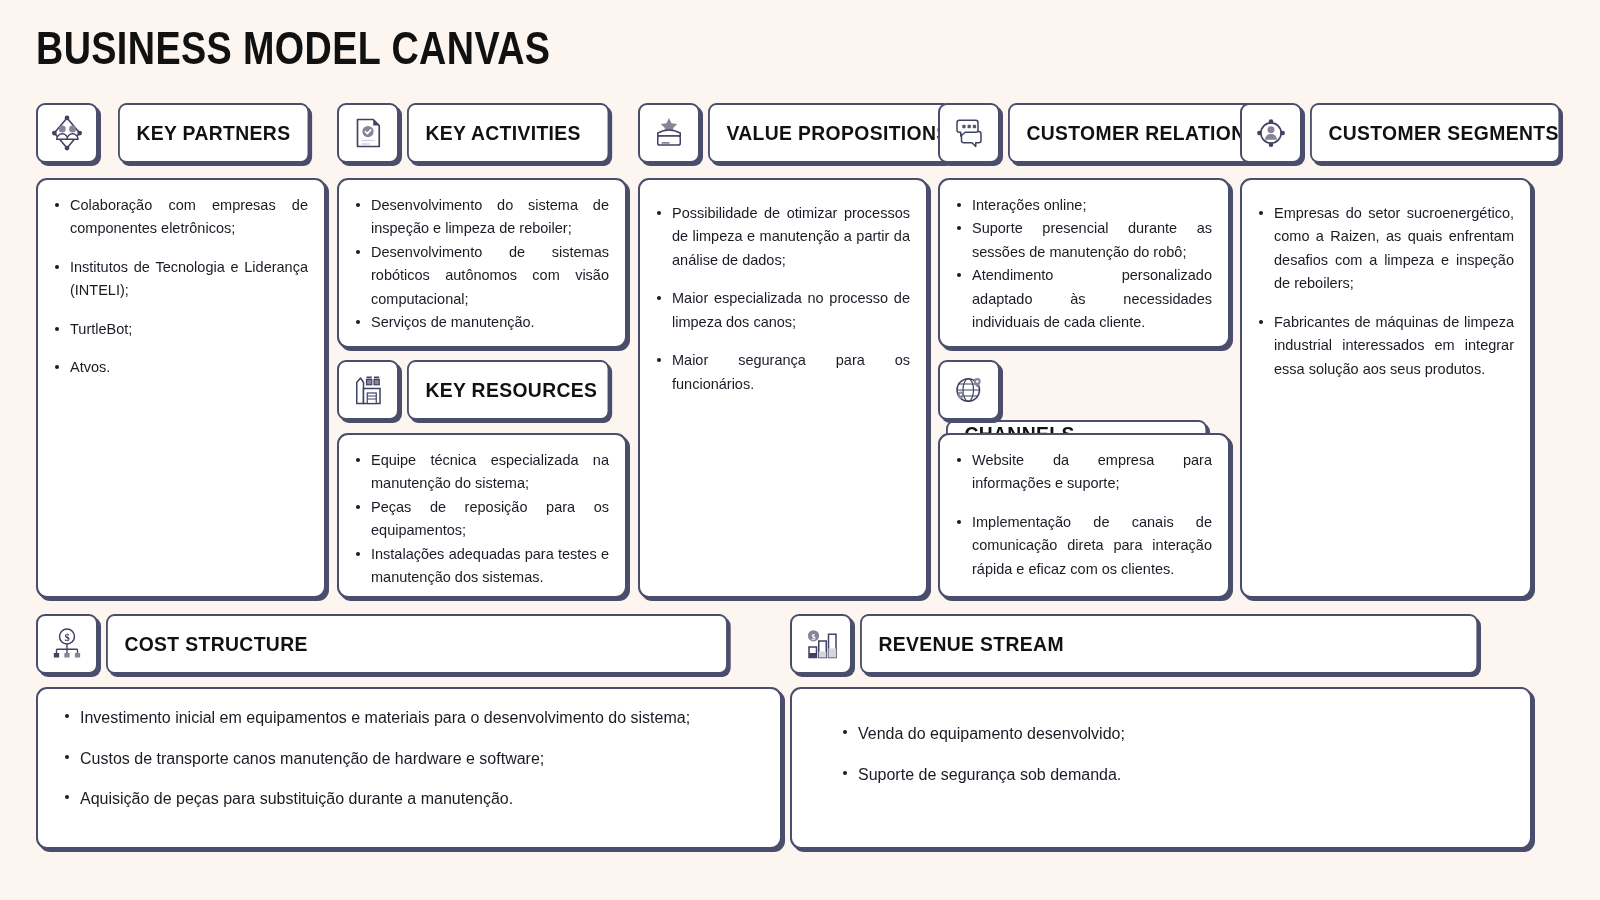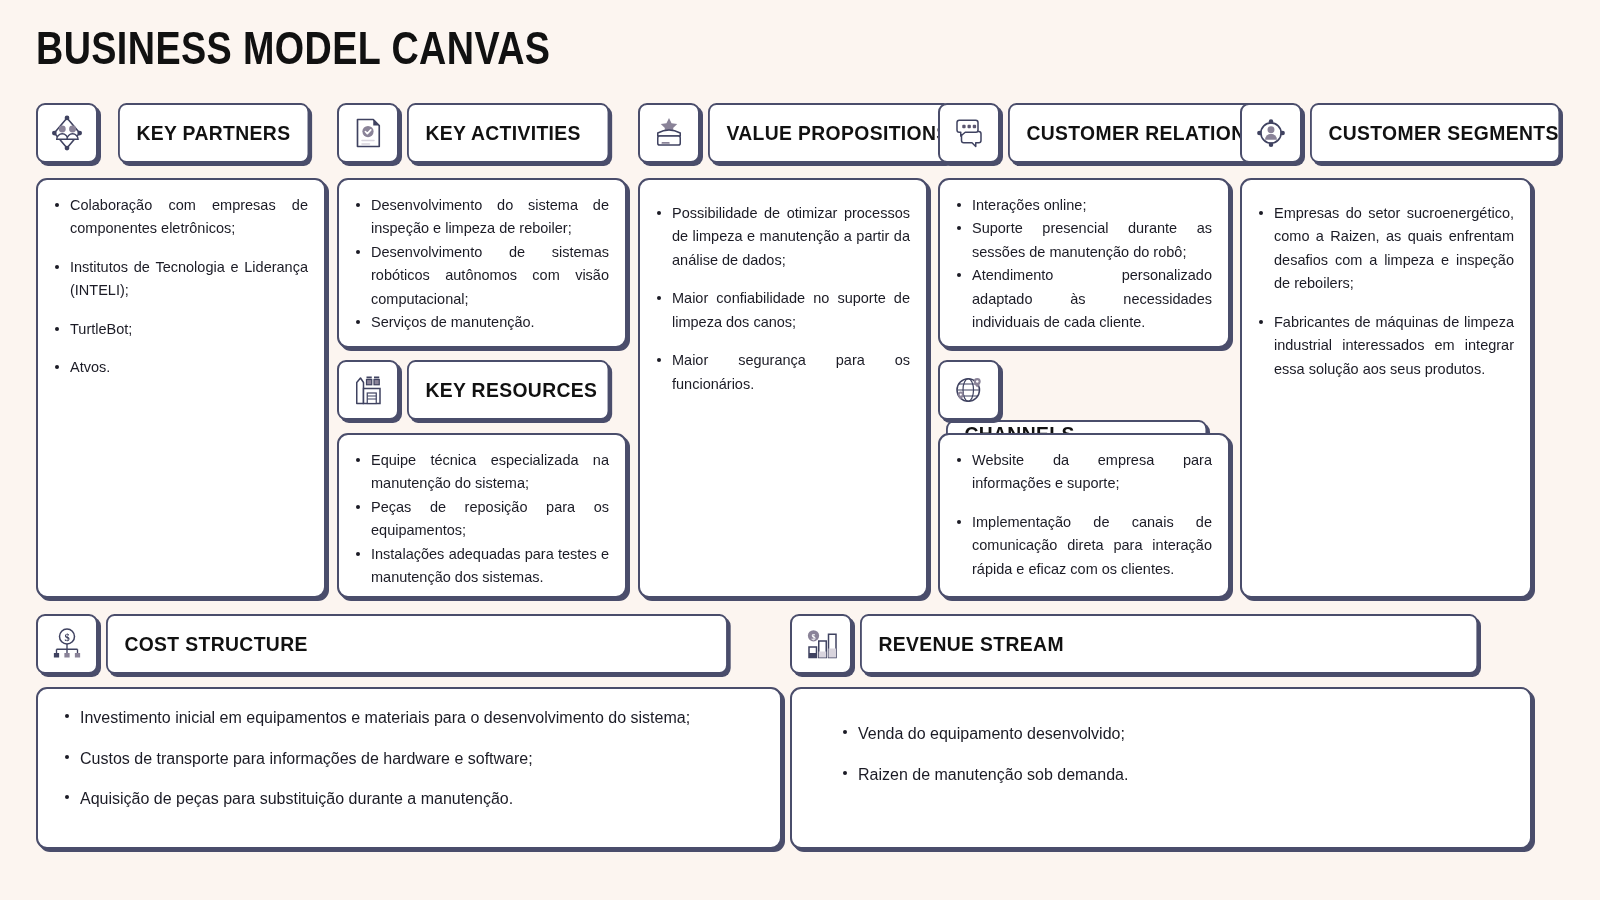--- a/index.html
+++ b/index.html
@@ -208,21 +208,21 @@
         <path d="M9 24 q15 -8 30 0 v4 h-30 z" fill="#ffffff" stroke="#3f4260" stroke-width="2" stroke-linejoin="round"></path>
         <rect x="9" y="28" width="30" height="12" rx="2.5" fill="#ffffff" stroke="#3f4260" stroke-width="2"></rect>
         <rect x="14" y="36" width="11" height="2.4" rx="1.2" fill="#8a8398"></rect>
       </svg>
     </div>
     <div class="hdr-label">VALUE PROPOSITIONS</div>
   </div>
   <div class="body-box" style="left:638px; top:178px; width:290px; height:420px;">
     <ul class="bullets loose" style="padding-top:22px;">
       <li>Possibilidade de otimizar processos de limpeza e manutenção a partir da análise de dados;</li>
-      <li>Maior confiabilidade no suporte de limpeza dos canos;</li>
+      <li>Maior especializada no processo de limpeza dos canos;</li>
       <li>Maior segurança para os funcionários.</li>
     </ul>
   </div>
 
   <div class="hdr" style="left:938px; top:103px; width:292px;">
     <div class="hdr-icon">
       <svg class="ico" width="36" height="36" viewBox="0 0 48 48">
         <path d="M17 22 h20 a3 3 0 0 1 3 3 v9 a3 3 0 0 1 -3 3 h-4 l0 5 l-5 -5 h-11 a3 3 0 0 1 -3 -3 v-9 a3 3 0 0 1 3 -3 z" fill="#ffffff" stroke="#3f4260" stroke-width="2" stroke-linejoin="round"></path>
         <path d="M11 7 h22 a3 3 0 0 1 3 3 v10 a3 3 0 0 1 -3 3 h-14 l-6 5 l0 -5 h-2 a3 3 0 0 1 -3 -3 v-10 a3 3 0 0 1 3 -3 z" fill="#ffffff" stroke="#3f4260" stroke-width="2" stroke-linejoin="round"></path>
         <rect x="15" y="13" width="4.5" height="4.5" rx="1.2" fill="#5b5670"></rect>
@@ -291,21 +291,21 @@
         <rect x="6.5" y="36" width="7" height="6" fill="#3f4260"></rect>
         <rect x="20.5" y="36" width="7" height="6" fill="#8a8398"></rect>
         <rect x="34.5" y="36" width="7" height="6" fill="#8a8398"></rect>
       </svg>
     </div>
     <div class="hdr-label">COST STRUCTURE</div>
   </div>
   <div class="body-box" style="left:36px; top:687px; width:746px; height:162px;">
     <ul class="bullets loose narrow" style="padding:16px 22px 10px 24px;">
       <li>Investimento inicial em equipamentos e materiais para o desenvolvimento do sistema;</li>
-      <li>Custos de transporte para informações de hardware e software;</li>
+      <li>Custos de transporte canos manutenção de hardware e software;</li>
       <li>Aquisição de peças para substituição durante a manutenção.</li>
     </ul>
   </div>
 
   <div class="hdr" style="left:790px; top:614px; width:742px;">
     <div class="hdr-icon">
       <svg class="ico" width="36" height="36" viewBox="0 0 48 48">
         <circle cx="14" cy="13" r="7.5" fill="#8a8398"></circle>
         <text x="14" y="18" text-anchor="middle" font-family="Liberation Serif, serif" font-size="11" font-weight="bold" fill="#ffffff">$</text>
         <rect x="8" y="28" width="10" height="14" fill="#ffffff" stroke="#3f4260" stroke-width="2"></rect>
@@ -314,17 +314,17 @@
         <rect x="21" y="34" width="10" height="8" fill="#d8d4dd"></rect>
         <rect x="34" y="11" width="10" height="31" fill="#ffffff" stroke="#3f4260" stroke-width="2"></rect>
         <rect x="34" y="30" width="10" height="12" fill="#d8d4dd"></rect>
       </svg>
     </div>
     <div class="hdr-label">REVENUE STREAM</div>
   </div>
   <div class="body-box" style="left:790px; top:687px; width:742px; height:162px;">
     <ul class="bullets loose narrow" style="padding:32px 22px 10px 48px;">
       <li>Venda do equipamento desenvolvido;</li>
-      <li>Raizen de manutenção sob demanda.</li>
+      <li>Suporte de segurança sob demanda.</li>
     </ul>
   </div>
 
 </div>
 
 </body></html>

